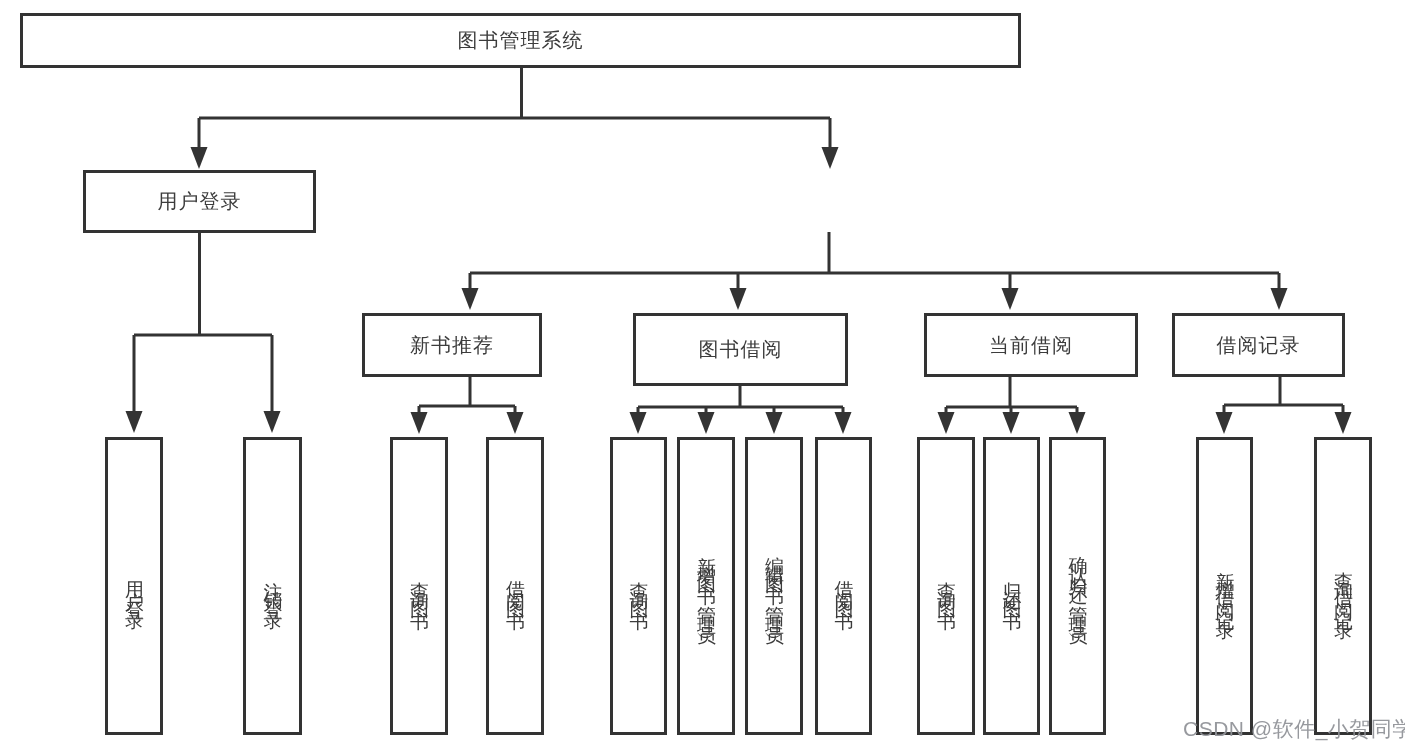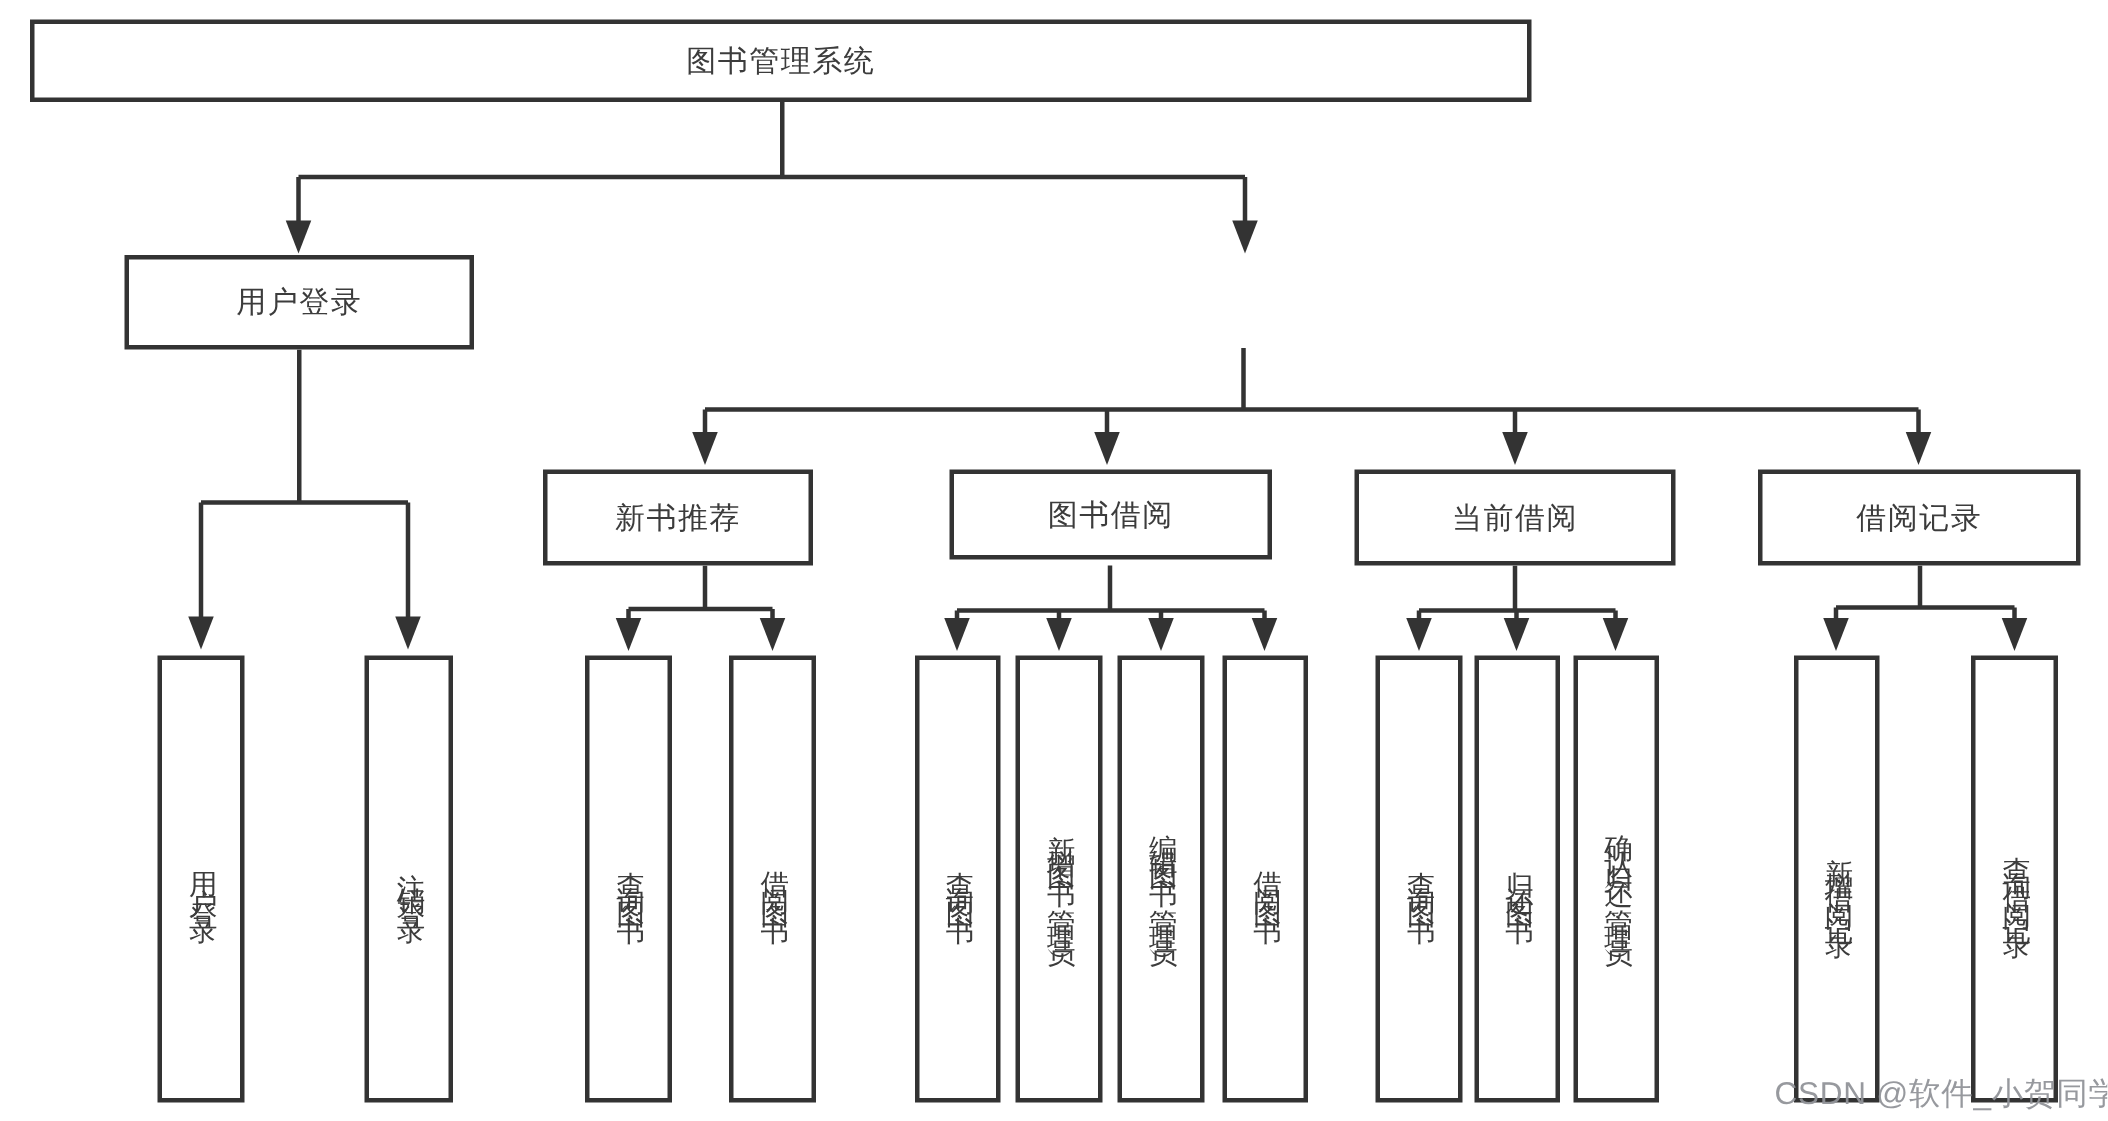--- a/index.html
+++ b/index.html
@@ -73,27 +73,27 @@
     <span>图书管理系统</span>
   </div>
 
   <div class="node hnode" style="left:83px;top:170px;width:233px;height:63px;">
     <span>用户登录</span>
   </div>
 
   <div class="node hnode" style="left:362px;top:313px;width:180px;height:64px;">
     <span>新书推荐</span>
   </div>
-  <div class="node hnode" style="left:633px;top:313px;width:215px;height:60px;font-family:Liberation Mono, monospace;">
+  <div class="node hnode" style="left:633px;top:313px;width:215px;height:73px;font-family:Liberation Mono, monospace;">
     <span>图书借阅</span>
   </div>
-  <div class="node hnode" style="left:903px;top:313px;width:214px;height:64px;justify-content:center;">
+  <div class="node hnode" style="left:924px;top:313px;width:214px;height:64px;justify-content:center;">
     <span>当前借阅</span>
   </div>
-  <div class="node hnode" style="left:1172px;top:313px;width:215px;height:64px;">
+  <div class="node hnode" style="left:1172px;top:313px;width:173px;height:64px;">
     <span>借阅记录</span>
   </div>
 
   <div class="node vnode" style="left:105px;top:437px;width:58px;height:298px;">
     <span class="vtext">用户登录</span>
   </div>
   <div class="node vnode" style="left:243px;top:437px;width:59px;height:298px;">
     <span class="vtext">注销登录</span>
   </div>
 

